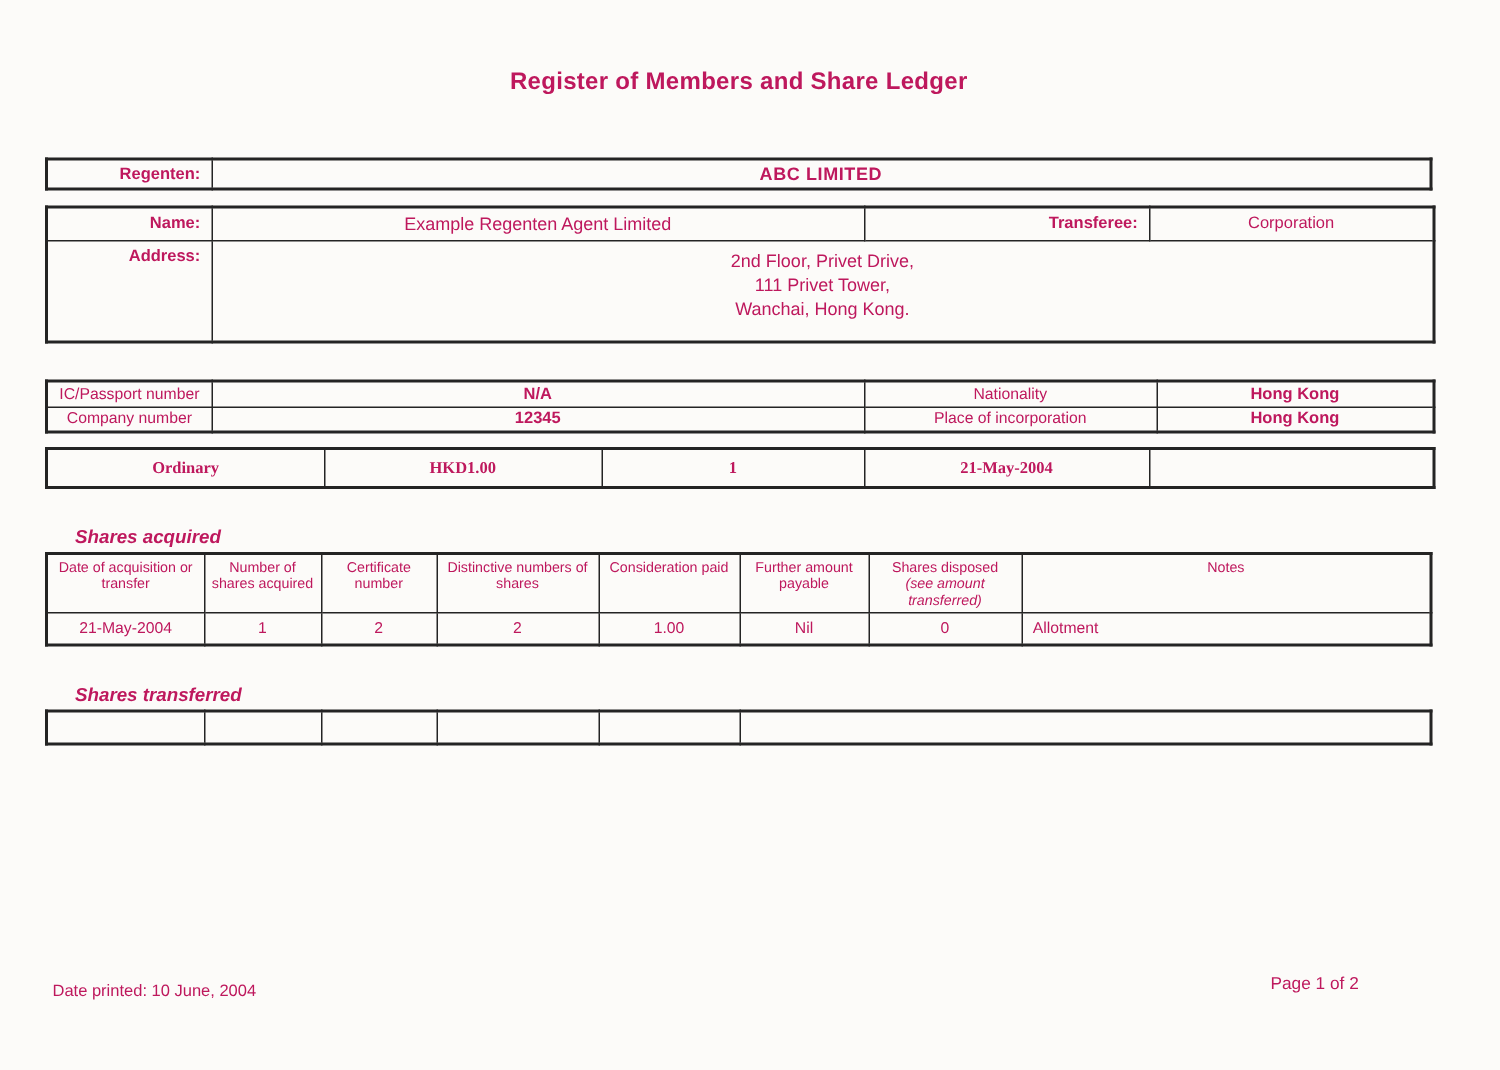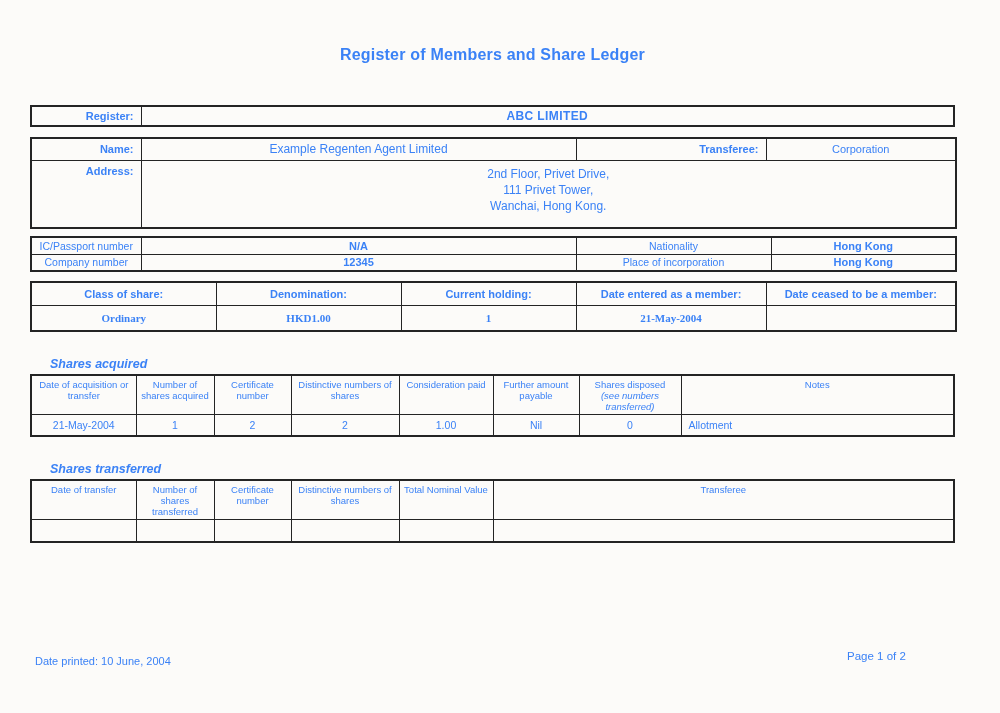--- a/index.html
+++ b/index.html
@@ -2,21 +2,21 @@
 <html><head>
 <meta charset="utf-8">
 <style>
   * { margin:0; padding:0; box-sizing:border-box; }
   html,body { background:#e8e6e2; }
   .page {
     position:relative;
     width:1000px; height:713px;
     margin:0 auto;
     background:#fcfbf9;
-    color:#3b82f6;
+    color:#be185d;
     font-family:"Liberation Sans", sans-serif;
     overflow:hidden;
   }
   .content { position:absolute; left:30px; top:0; width:925px; }
 
   .doc-title {
     margin-top:46px;
     text-align:center;
     font-size:16px;
     font-weight:bold;
@@ -37,21 +37,21 @@
   
   .name-table { margin-top:10px; }
   .name-row td { height:22px; }
   .name-val { font-size:12px; }
   .prof-val { font-size:11px; }
   .addr-row td { height:68px; vertical-align:top; }
   .addr-lbl { padding-top:4px; }
   .addr-val { font-size:12px; line-height:16px; padding-top:5px; }
 
   
-  .id-table { margin-top:7px; }
+  .id-table { margin-top:24px; }
   .id-table td { height:17px; padding:1px 5px; }
   .id-lbl { font-size:10.5px; }
   .id-val { font-weight:bold; font-size:11px; }
 
   
   .class-table { margin-top:9px; }
   .class-table td { text-align:center; font-weight:bold; font-size:11px; }
   .class-table .hdr td { height:23px; }
   .class-table .val td { height:26px;font-family:Liberation Serif, serif; }
 
@@ -87,21 +87,21 @@
 
     <div class="doc-title">Register of Members and Share Ledger</div>
 
     <table class="company-table outer">
       <colgroup>
           <col style="width:110px">
           <col>
         </colgroup>
       <tbody>
           <tr>
-        <td class="lbl-cell">Register:</td>
+        <td class="lbl-cell">Regenten:</td>
         <td class="company-val">ABC LIMITED</td>
       </tr>
     </tbody>
       </table>
 
     <table class="name-table outer">
       <colgroup>
           <col style="width:110px">
           <col style="width:435px">
           <col style="width:190px">
@@ -150,27 +150,20 @@
 
     <table class="class-table outer">
       <colgroup>
           <col style="width:185px">
           <col style="width:185px">
           <col style="width:175px">
           <col style="width:190px">
           <col style="width:190px">
         </colgroup>
       <tbody>
-          <tr class="hdr">
-        <td>Class of share:</td>
-        <td>Denomination:</td>
-        <td>Current holding:</td>
-        <td>Date entered as a member:</td>
-        <td>Date ceased to be a member:</td>
-      </tr>
       <tr class="val">
         <td>Ordinary</td>
         <td>HKD1.00</td>
         <td>1</td>
         <td>21-May-2004</td>
         <td></td>
       </tr>
     </tbody>
       </table>
 
@@ -189,21 +182,21 @@
       <tbody>
           <tr class="hdr">
         <td>Date of acquisition or transfer</td>
         <td>Number of shares acquired</td>
         <td>Certificate number</td>
         <td>Distinctive numbers of shares</td>
         <td>Consideration paid</td>
         <td>Further amount payable</td>
         <td>
           <div>Shares disposed</div>
-          <div class="note-italic">(see numbers transferred)</div>
+          <div class="note-italic">(see amount transferred)</div>
         </td>
         <td>Notes</td>
       </tr>
       <tr class="val">
         <td>21-May-2004</td>
         <td>1</td>
         <td>2</td>
         <td>2</td>
         <td>1.00</td>
         <td>Nil</td>
@@ -217,28 +210,20 @@
     <table class="grid-table tra-table outer">
       <colgroup>
         <col style="width:105px">
           <col style="width:78px">
           <col style="width:77px">
           <col style="width:108px">
         <col style="width:94px">
           <col>
       </colgroup>
       <tbody>
-          <tr class="hdr">
-        <td>Date of transfer</td>
-        <td>Number of shares transferred</td>
-        <td>Certificate number</td>
-        <td>Distinctive numbers of shares</td>
-        <td>Total Nominal Value</td>
-        <td>Transferee</td>
-      </tr>
       <tr class="val">
         <td></td>
         <td></td>
         <td></td>
         <td></td>
         <td></td>
         <td></td>
       </tr>
     </tbody>
       </table>

